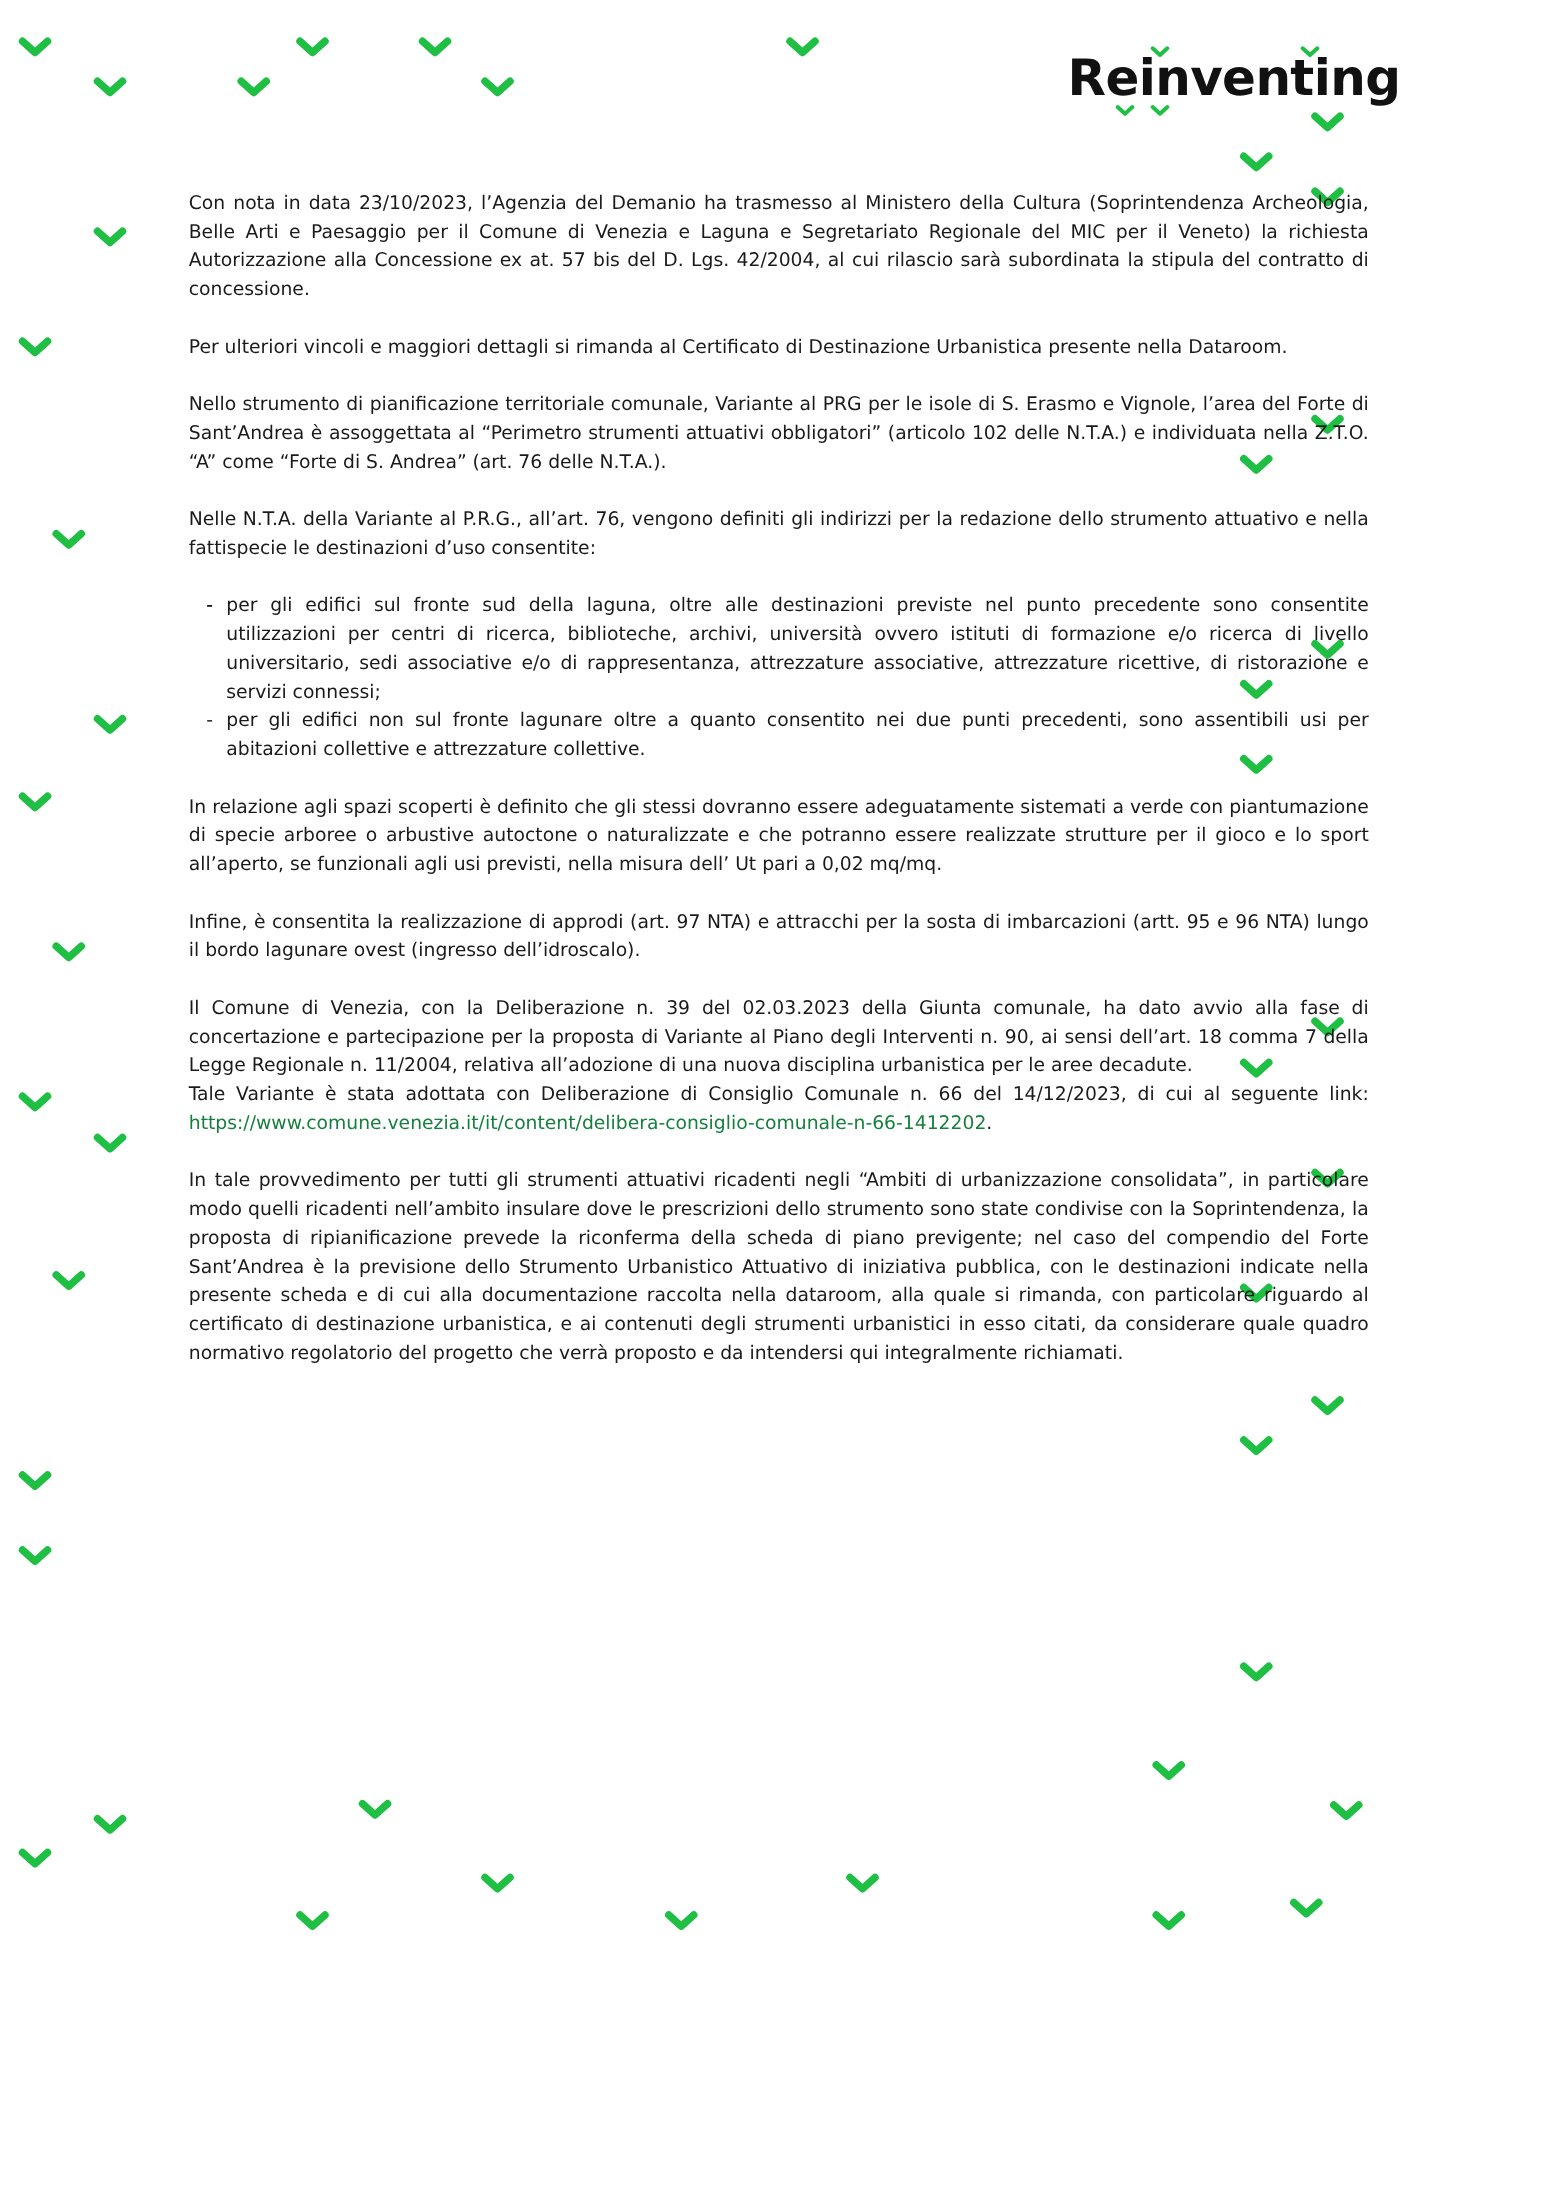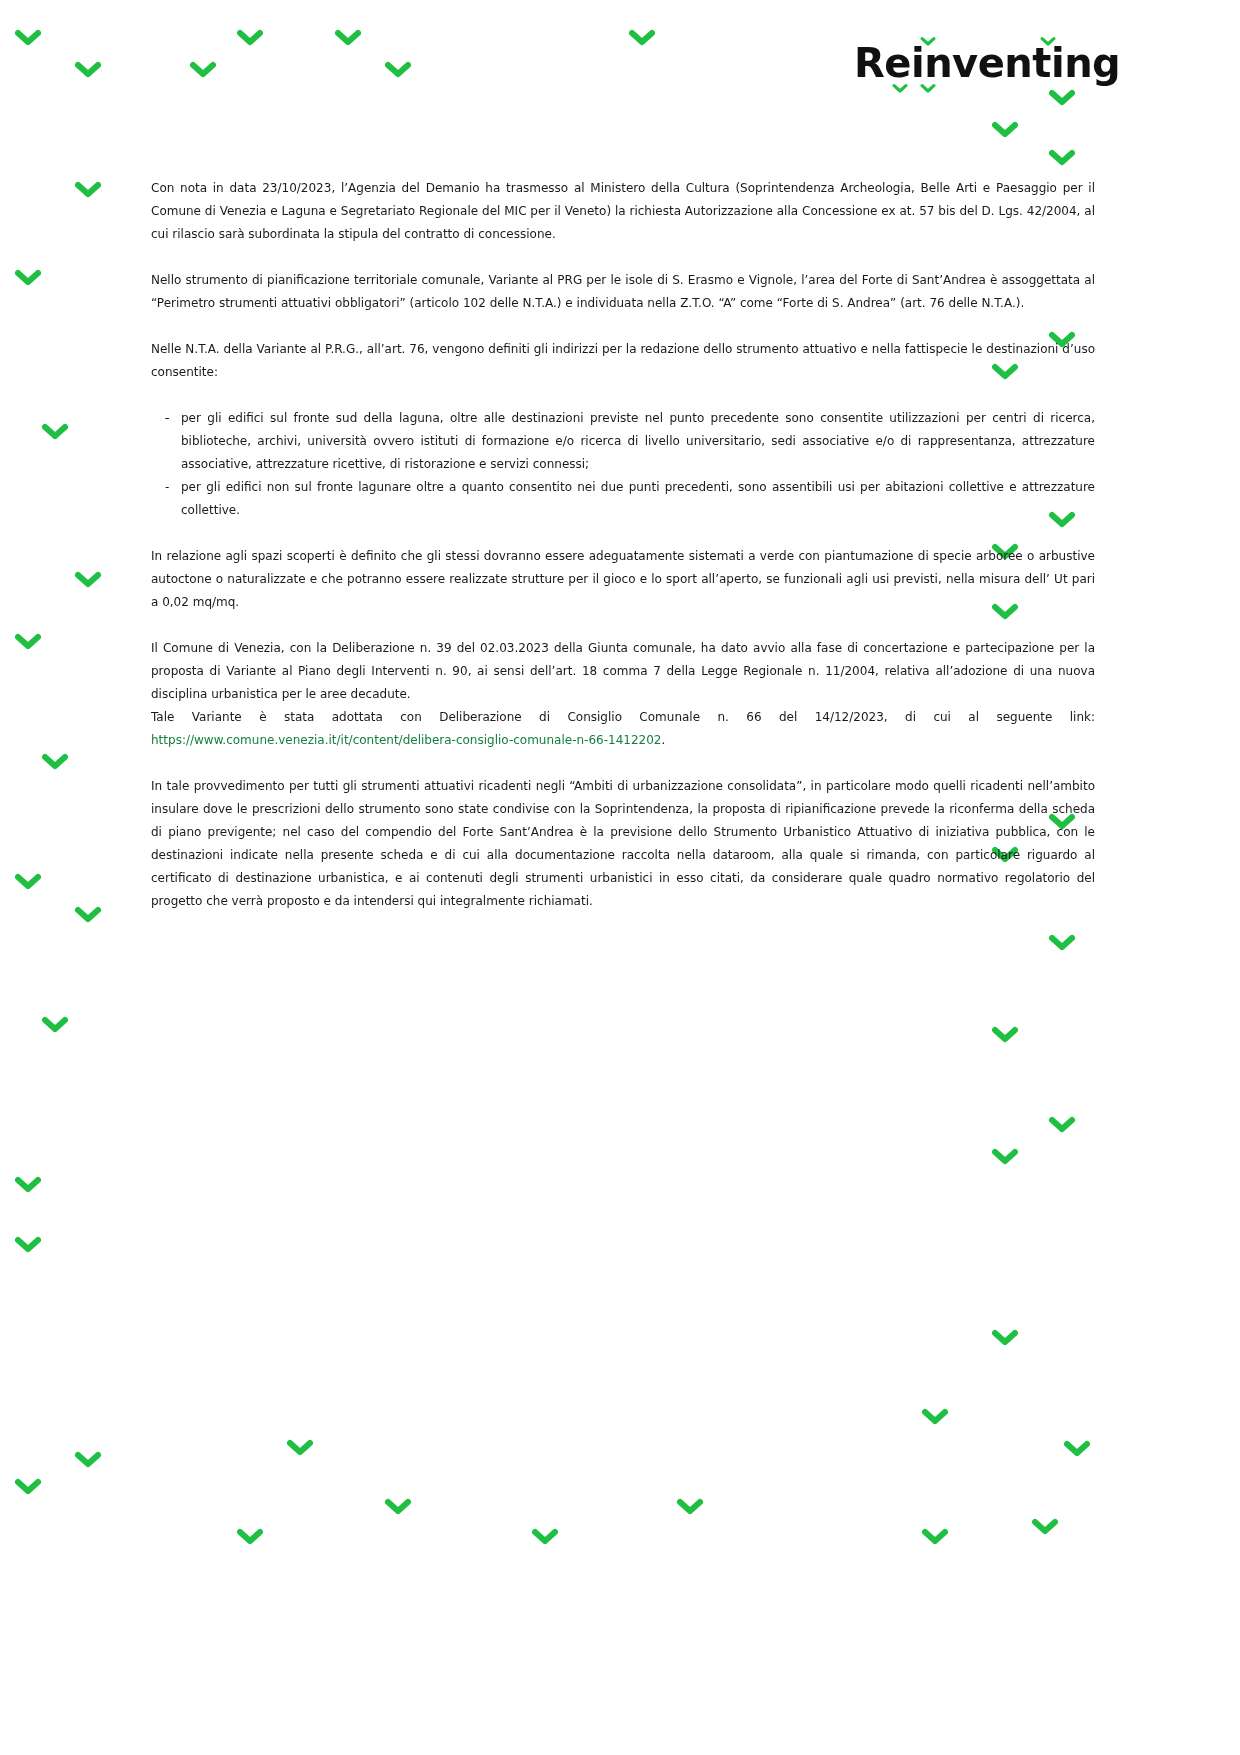--- a/index.html
+++ b/index.html
@@ -5,21 +5,21 @@
   html, body { margin: 0; padding: 0; background: #ffffff; }
   body { width: 1240px; height: 1755px; position: relative; overflow: hidden;
          font-family: "DejaVu Sans", sans-serif; color: #1a1a1a; }
   .chev { position: absolute; width: 30px; height: 20px; }
   .chev svg { display: block; width: 30px; height: 20px; }
   .logo { position: absolute; left: 854px; top: 40px; width: 240px; }
   .logo-line { font-family: "DejaVu Sans", sans-serif; font-weight: bold; font-size: 40px;
                line-height: 46px; color: #111; letter-spacing: -0.5px; position: relative; }
   .logo-dot { position: absolute; width: 16px; height: 11px; }
   .content { position: absolute; left: 151px; top: 151px; width: 944px;
-             font-size: 12px; line-height: 23px; text-align: justify; margin-top: 26px; }
+             font-size: 15px; line-height: 23px; text-align: justify; }
   .content p { margin: 0 0 23px 0; }
   .content p.tight { margin: 0; }
   .content ul { list-style: none; margin: 0 0 23px 0; padding: 0; }
   .content li { position: relative; padding-left: 30px; }
   .content li .dash { position: absolute; left: 14px; top: 0; }
   .link { color: #15803d; }
 </style>
 </head>
 <body>
 
@@ -265,34 +265,36 @@
   </span>
   <span class="logo-dot" style="left:66px; top:39px;">
     <svg viewBox="0 0 30 20">
         <polyline points="4,5 15,15 26,5" fill="none" stroke="#1fbf43" stroke-width="6" stroke-linecap="round" stroke-linejoin="round"></polyline>
       </svg>
   </span>
 </div>
 
 <div class="content">
   <p>Con nota in data 23/10/2023, l’Agenzia del Demanio ha trasmesso al Ministero della Cultura (Soprintendenza Archeologia, Belle Arti e Paesaggio per il Comune di Venezia e Laguna e Segretariato Regionale del MIC per il Veneto) la richiesta Autorizzazione alla Concessione ex at. 57 bis del D. Lgs. 42/2004, al cui rilascio sarà subordinata la stipula del contratto di concessione.</p>
+  <p>Per ulteriori vincoli e maggiori dettagli si rimanda al Certificato di Destinazione Urbanistica presente nella Dataroom.</p>
   <p>Nello strumento di pianificazione territoriale comunale, Variante al PRG per le isole di S. Erasmo e Vignole, l’area del Forte di Sant’Andrea è assoggettata al “Perimetro strumenti attuativi obbligatori” (articolo 102 delle N.T.A.) e individuata nella Z.T.O. “A” come “Forte di S. Andrea” (art. 76 delle N.T.A.).</p>
   <p>Nelle N.T.A. della Variante al P.R.G., all’art. 76, vengono definiti gli indirizzi per la redazione dello strumento attuativo e nella fattispecie le destinazioni d’uso consentite:</p>
   <ul>
     <li>
       <span class="dash">-</span>
     </li>
     <li>
       <span class="dash">-</span>
       <span>per gli edifici sul fronte sud della laguna, oltre alle destinazioni previste nel punto precedente sono consentite utilizzazioni per centri di ricerca, biblioteche, archivi, università ovvero istituti di formazione e/o ricerca di livello universitario, sedi associative e/o di rappresentanza, attrezzature associative, attrezzature ricettive, di ristorazione e servizi connessi;</span>
     </li>
     <li>
       <span class="dash">-</span>
       <span>per gli edifici non sul fronte lagunare oltre a quanto consentito nei due punti precedenti, sono assentibili usi per abitazioni collettive e attrezzature collettive.</span>
     </li>
   </ul>
   <p>In relazione agli spazi scoperti è definito che gli stessi dovranno essere adeguatamente sistemati a verde con piantumazione di specie arboree o arbustive autoctone o naturalizzate e che potranno essere realizzate strutture per il gioco e lo sport all’aperto, se funzionali agli usi previsti, nella misura dell’ Ut pari a 0,02 mq/mq.</p>
+  <p>Infine, è consentita la realizzazione di approdi (art. 97 NTA) e attracchi per la sosta di imbarcazioni (artt. 95 e 96 NTA) lungo il bordo lagunare ovest (ingresso dell’idroscalo).</p>
   <p class="tight">Il Comune di Venezia, con la Deliberazione n. 39 del 02.03.2023 della Giunta comunale, ha dato avvio alla fase di concertazione e partecipazione per la proposta di Variante al Piano degli Interventi n. 90, ai sensi dell’art. 18 comma 7 della Legge Regionale n. 11/2004, relativa all’adozione di una nuova disciplina urbanistica per le aree decadute.</p>
   <p>
     <span>Tale Variante è stata adottata con Deliberazione di  Consiglio Comunale n. 66 del 14/12/2023, di cui al seguente link: </span><a class="link">https://www.comune.venezia.it/it/content/delibera-consiglio-comunale-n-66-1412202</a><span>.</span>
   </p>
   <p>In tale provvedimento per tutti gli strumenti attuativi ricadenti negli “Ambiti di urbanizzazione consolidata”, in particolare modo quelli ricadenti nell’ambito insulare dove le prescrizioni dello strumento sono state condivise con la Soprintendenza, la proposta di ripianificazione prevede la riconferma della scheda di piano previgente; nel caso del compendio del Forte Sant’Andrea è la previsione dello Strumento Urbanistico Attuativo di iniziativa pubblica, con le destinazioni indicate nella presente scheda e di cui alla documentazione raccolta nella dataroom, alla quale si rimanda, con particolare riguardo al certificato di destinazione urbanistica, e ai contenuti degli strumenti urbanistici in esso citati, da considerare quale quadro normativo regolatorio del progetto che verrà proposto e da intendersi qui integralmente richiamati.</p>
 </div>
 
 </body></html>

